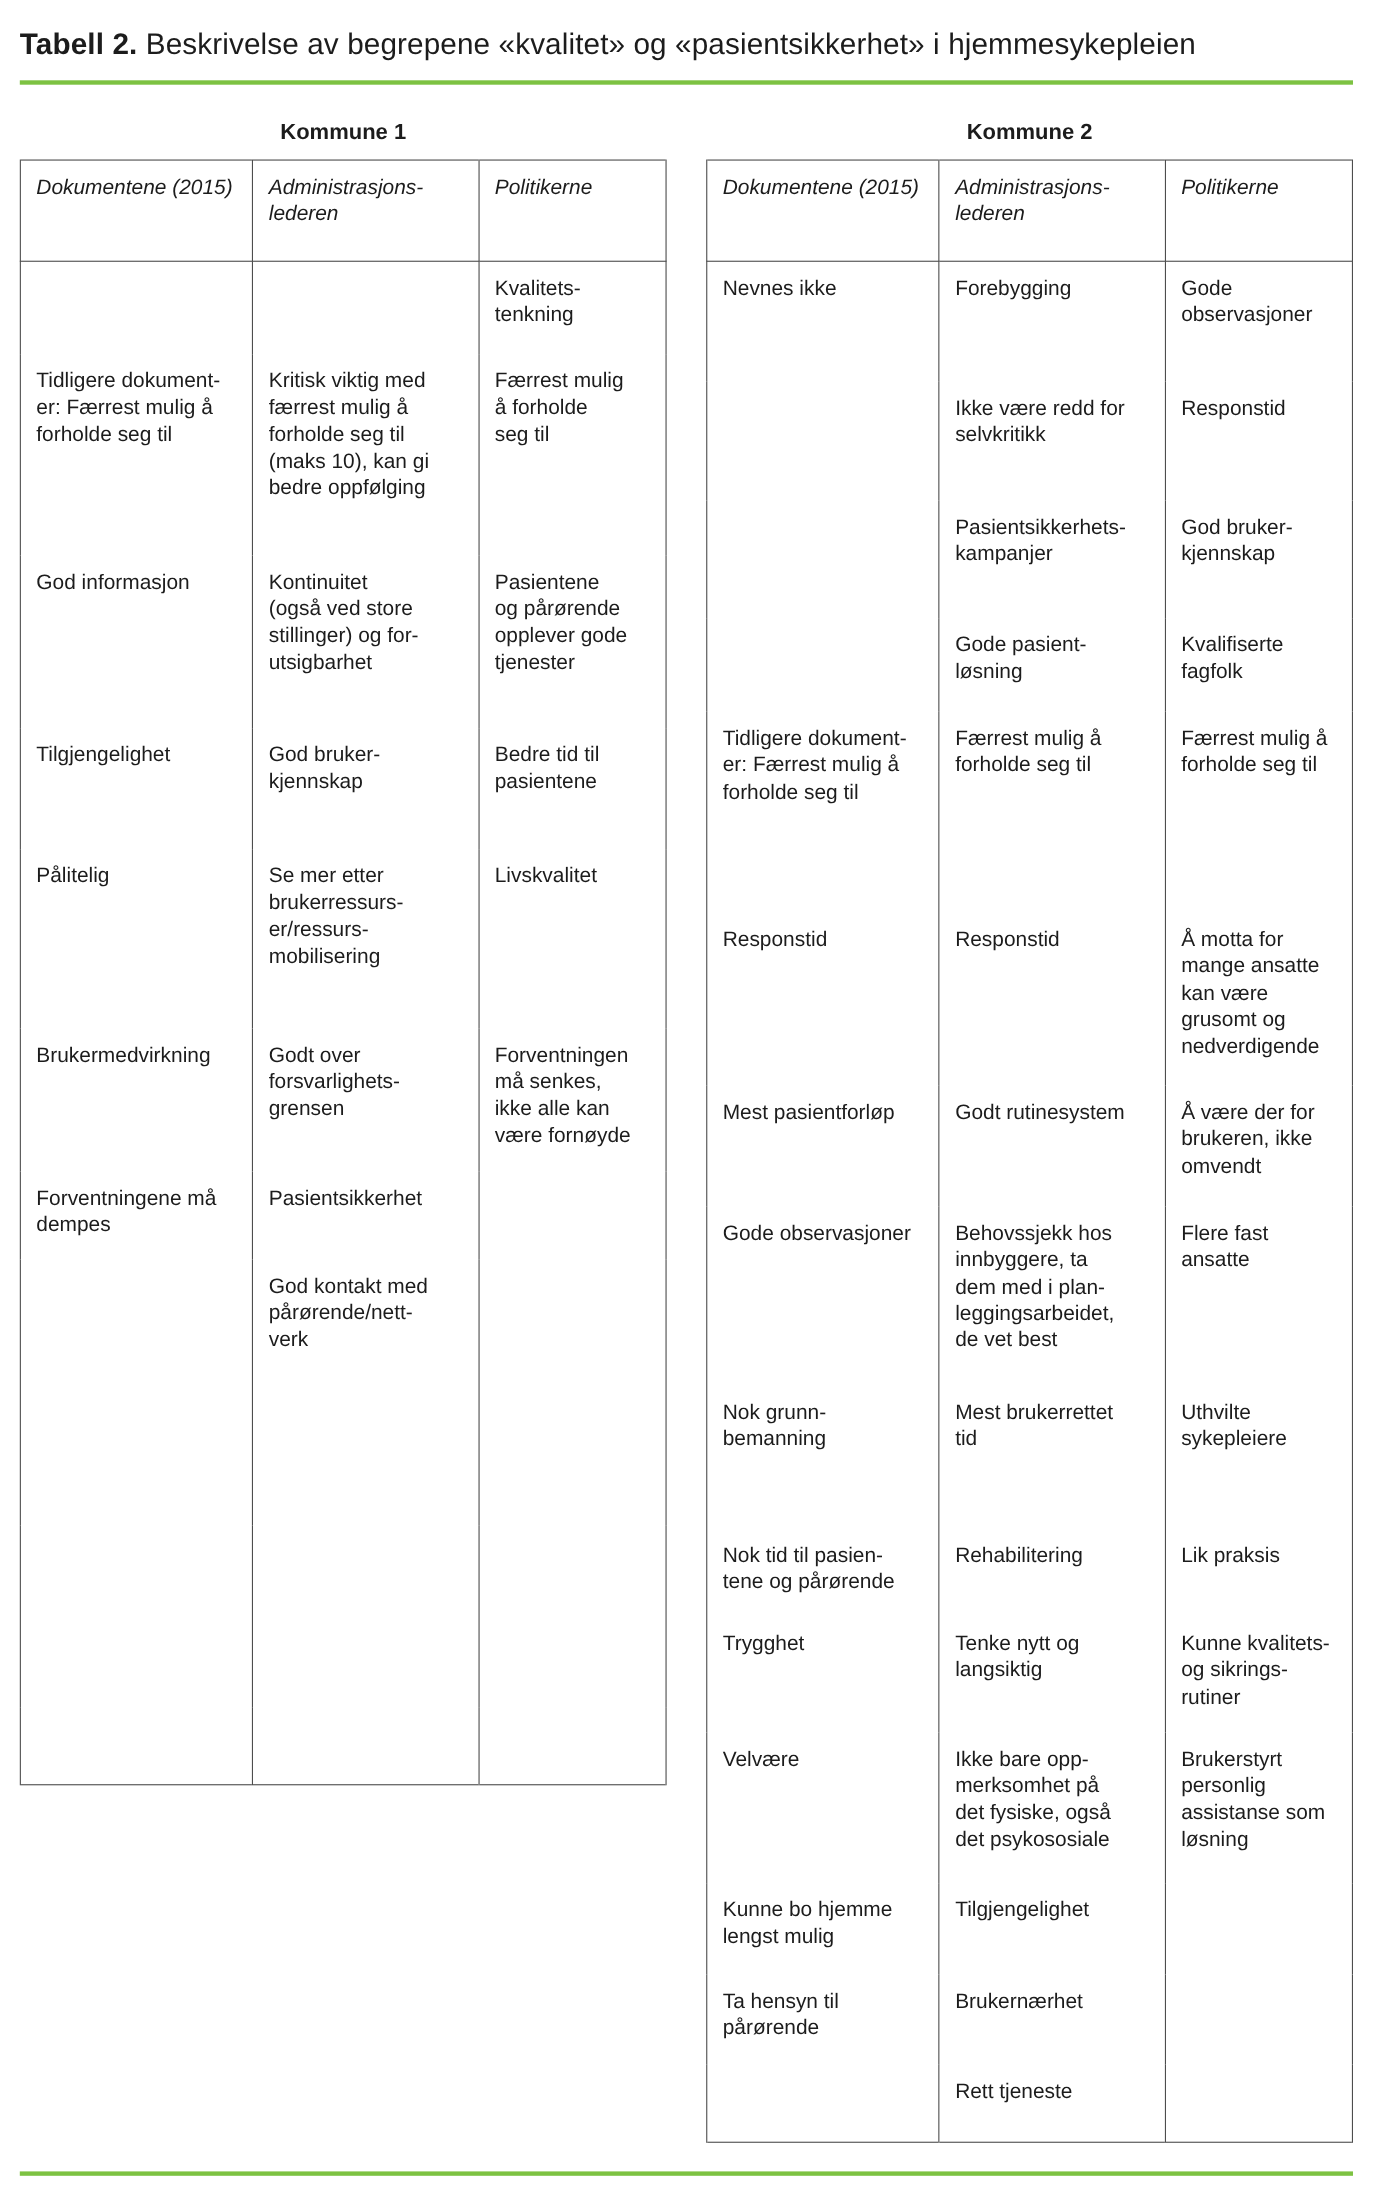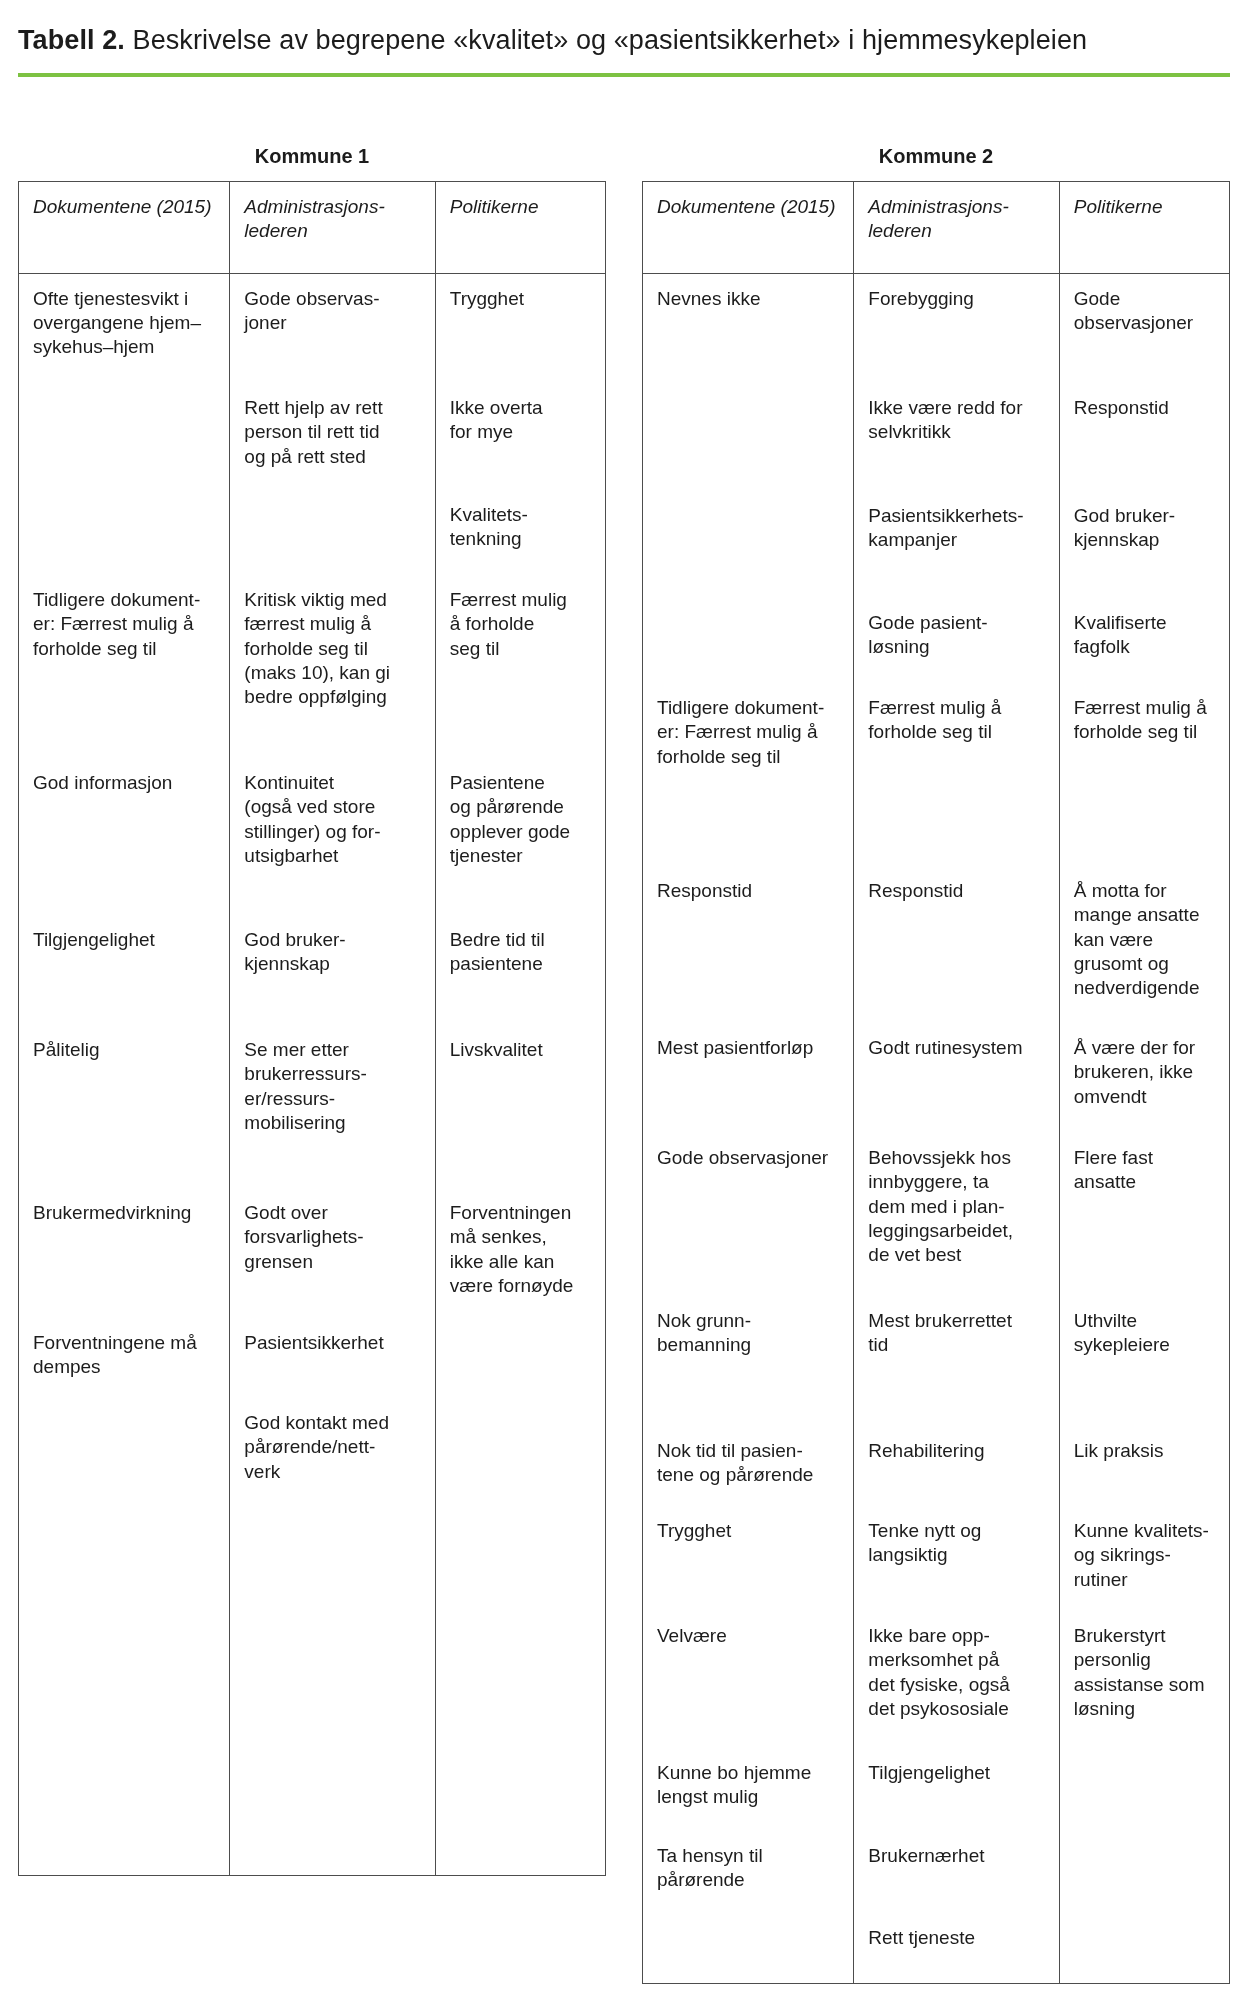--- a/index.html
+++ b/index.html
@@ -12,21 +12,21 @@
     width:1248px;height:2000px;background:#ffffff;
     font-family:"Liberation Sans",sans-serif;color:var(--ink);
     overflow:hidden;
   }
   .page{padding:24px 18px 0 18px;}
   .title{font-size:27px;line-height:1.25;letter-spacing:0.1px;}
   .title-label{font-weight:bold;}
   .green-rule{height:4px;margin-top:15px;}
   .green-rule.bottom{margin-top:26px;}
   .tables{display:flex;gap:36px;margin-top:32px;}
-  .half{flex:1;min-width:0;margin-top:36px;}
+  .half{flex:1;min-width:0;}
   .kommune-label{text-align:center;font-weight:bold;font-size:20px;margin-bottom:13px;}
   table{border-collapse:collapse;width:100%;table-layout:fixed;border:1px solid var(--line);}
   col.c1{width:36%;} col.c2{width:35%;} col.c3{width:29%;}
   th,td{
     border-left:1px solid var(--line);
     border-right:1px solid var(--line);
     vertical-align:top;text-align:left;
     padding:13px 8px 0 14px;
     font-size:19px;line-height:1.27;
     white-space:pre-line;font-weight:normal;
@@ -55,36 +55,20 @@
           </colgroup>
         <thead>
           <tr>
             <th>Dokumentene (2015)</th>
             <th>Administrasjons-
 lederen</th>
             <th>Politikerne</th>
           </tr>
         </thead>
         <tbody>
-            <tr style="height: 110px;">
-              <td>Ofte tjenestesvikt i
-overgangene hjem–
-sykehus–hjem</td>
-              <td>Gode observas-
-joner</td>
-              <td>Trygghet</td>
-            </tr>
-            <tr style="height: 107px;">
-              <td></td>
-              <td>Rett hjelp av rett
-person til rett tid
-og på rett sted</td>
-              <td>Ikke overta
-for mye</td>
-            </tr>
             <tr style="height: 85px;">
               <td></td>
               <td></td>
               <td>Kvalitets-
 tenkning</td>
             </tr>
             <tr style="height: 183px;">
               <td>Tidligere dokument-
 er: Færrest mulig å
 forholde seg til</td>

